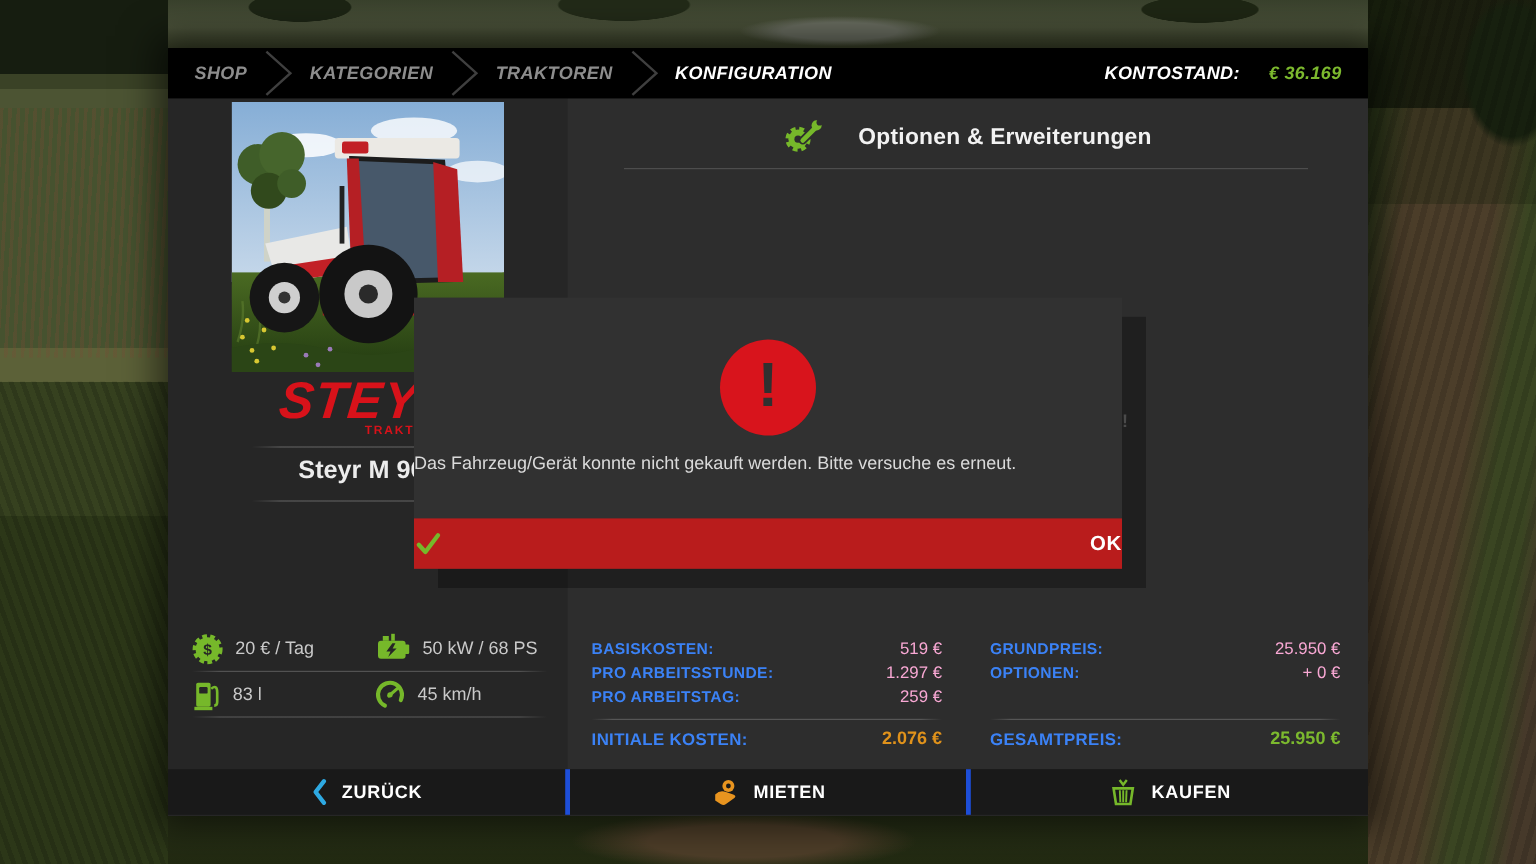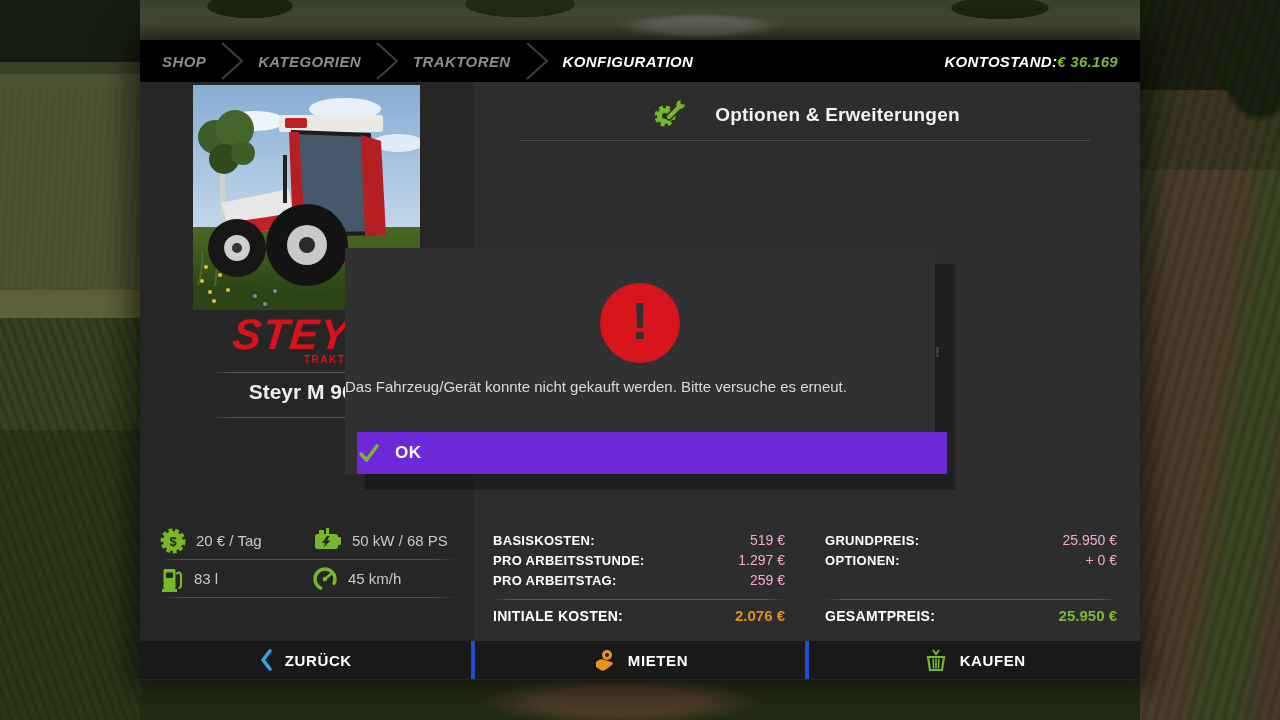--- a/index.html
+++ b/index.html
@@ -38,21 +38,21 @@
   .panel { position:absolute; left:140px; top:40px; width:1000px; height:640px;
     background:#262626; box-shadow:0 0 28px 10px rgba(0,0,0,.55); }
   .main-area { position:absolute; left:333px; top:42px; width:667px; height:559px; background:#2d2d2d; }
 
   
   .topbar { position:absolute; left:0; top:0; width:1000px; height:42px; background:#000000;
     display:flex; align-items:center; padding:0 22px;font-style:italic; }
   .crumb { font-size:15px; font-weight:700; letter-spacing:.4px; color:#8d8d8d; cursor:default; }
   .crumb.active { color:#ffffff; }
   .crumb-sep { margin:0 13px; display:block; }
-  .balance { margin-left:auto; display:flex; align-items:flex-start; gap:0; }
+  .balance { margin-left:auto; display:flex; align-items:flex-start; gap:24px; }
   .balance-label { font-size:15px; font-weight:700; color:#ffffff; letter-spacing:.3px; }
   .balance-value { font-size:15px; font-weight:700; color:#7cb92e; letter-spacing:.3px; }
 
   
   .vehicle-image { position:absolute; left:53px; top:45px; width:227px; height:225px; }
   .brand { position:absolute; left:37px; top:270px; width:260px; text-align:center;
     font-size:43px; font-weight:900; font-style:italic; color:#d8121a; letter-spacing:1px;
     transform:skewX(-6deg); }
   .brand-sub { position:absolute; left:37px; top:314px; width:260px; text-align:center;
     padding-left:70px; font-size:10px; font-weight:700; color:#d8121a; letter-spacing:1.5px; }
@@ -75,21 +75,21 @@
     display:flex; align-items:center; justify-content:center; gap:30px; }
   .config-title { font-size:19px; font-weight:700; color:#f2f2f2; letter-spacing:.2px; }
   .config-divider { position:absolute; left:380px; top:100px; width:570px; height:1px; background:#4d4d4d; }
   .hint-excl { position:absolute; left:795px; top:303px; font-size:15px; font-weight:700; color:#6a6a6a; }
 
   
   .costs { position:absolute; top:490px; width:292px; }
   .costs-left { left:353px; }
   .costs-right { left:685px; }
   .cost-row { display:flex; justify-content:space-between; align-items:center; height:20px; }
-  .cost-label { font-size:13px; font-weight:700; color:#ffffff; letter-spacing:.3px; }
+  .cost-label { font-size:13px; font-weight:700; color:#3b82f6; letter-spacing:.3px; }
   .cost-value { font-size:14px; color:#f9a8d4; }
   .cost-spacer { height:20px; }
   .cost-div { height:1px; margin-top:9px;
     background:linear-gradient(90deg, rgba(90,90,90,0), #565656 6% 94%, rgba(90,90,90,0)); }
   .cost-total { display:flex; justify-content:space-between; align-items:flex-end; height:20px; margin-top:4px; }
   .cost-total .cost-label { font-size:14px; }
   .total-orange { font-size:15px; font-weight:700; color:#e0921b; }
   .total-green  { font-size:15px; font-weight:700; color:#7cb92e; }
 
   
@@ -99,22 +99,22 @@
   .footer-btn + .footer-btn { border-left:4px solid #1d4ed8; }
 
   
   .dialog { position:absolute; left:345px; top:248px; width:590px; height:226px; z-index:10;
     background:#313131; box-shadow:20px 16px 0 rgba(0,0,0,.30); }
   .alert-badge { position:absolute; left:255px; top:35px; width:80px; height:80px; border-radius:50%;
     background:#d8141c; display:flex; align-items:center; justify-content:center; }
   .alert-glyph { font-size:52px; font-weight:800; color:#303030; line-height:1; padding-bottom:4px; }
   .dialog-msg { position:absolute; left:0; top:130px; width:590px; 
     font-size:15px; color:#dadada; }
-  .dialog-footer { position:absolute; left:12px; bottom:0; width:590px; height:42px; background:#6d28d9;
-    display:flex; align-items:center; justify-content:flex-start; gap:14px; cursor:pointer; }
+  .dialog-footer { position:absolute; left:0; bottom:0; width:590px; height:42px; background:#b91c1c;
+    display:flex; align-items:center; justify-content:space-between; gap:14px; cursor:pointer; }
   .ok-label { font-size:17px; font-weight:700; color:#ffffff; letter-spacing:.6px; }
 
   .icon { display:block; flex:0 0 auto; }
 </style>
 </head>
 <body>
 
 <div class="bg-top"></div>
 <div class="bg-left"></div>
 <div class="bg-right"></div>

